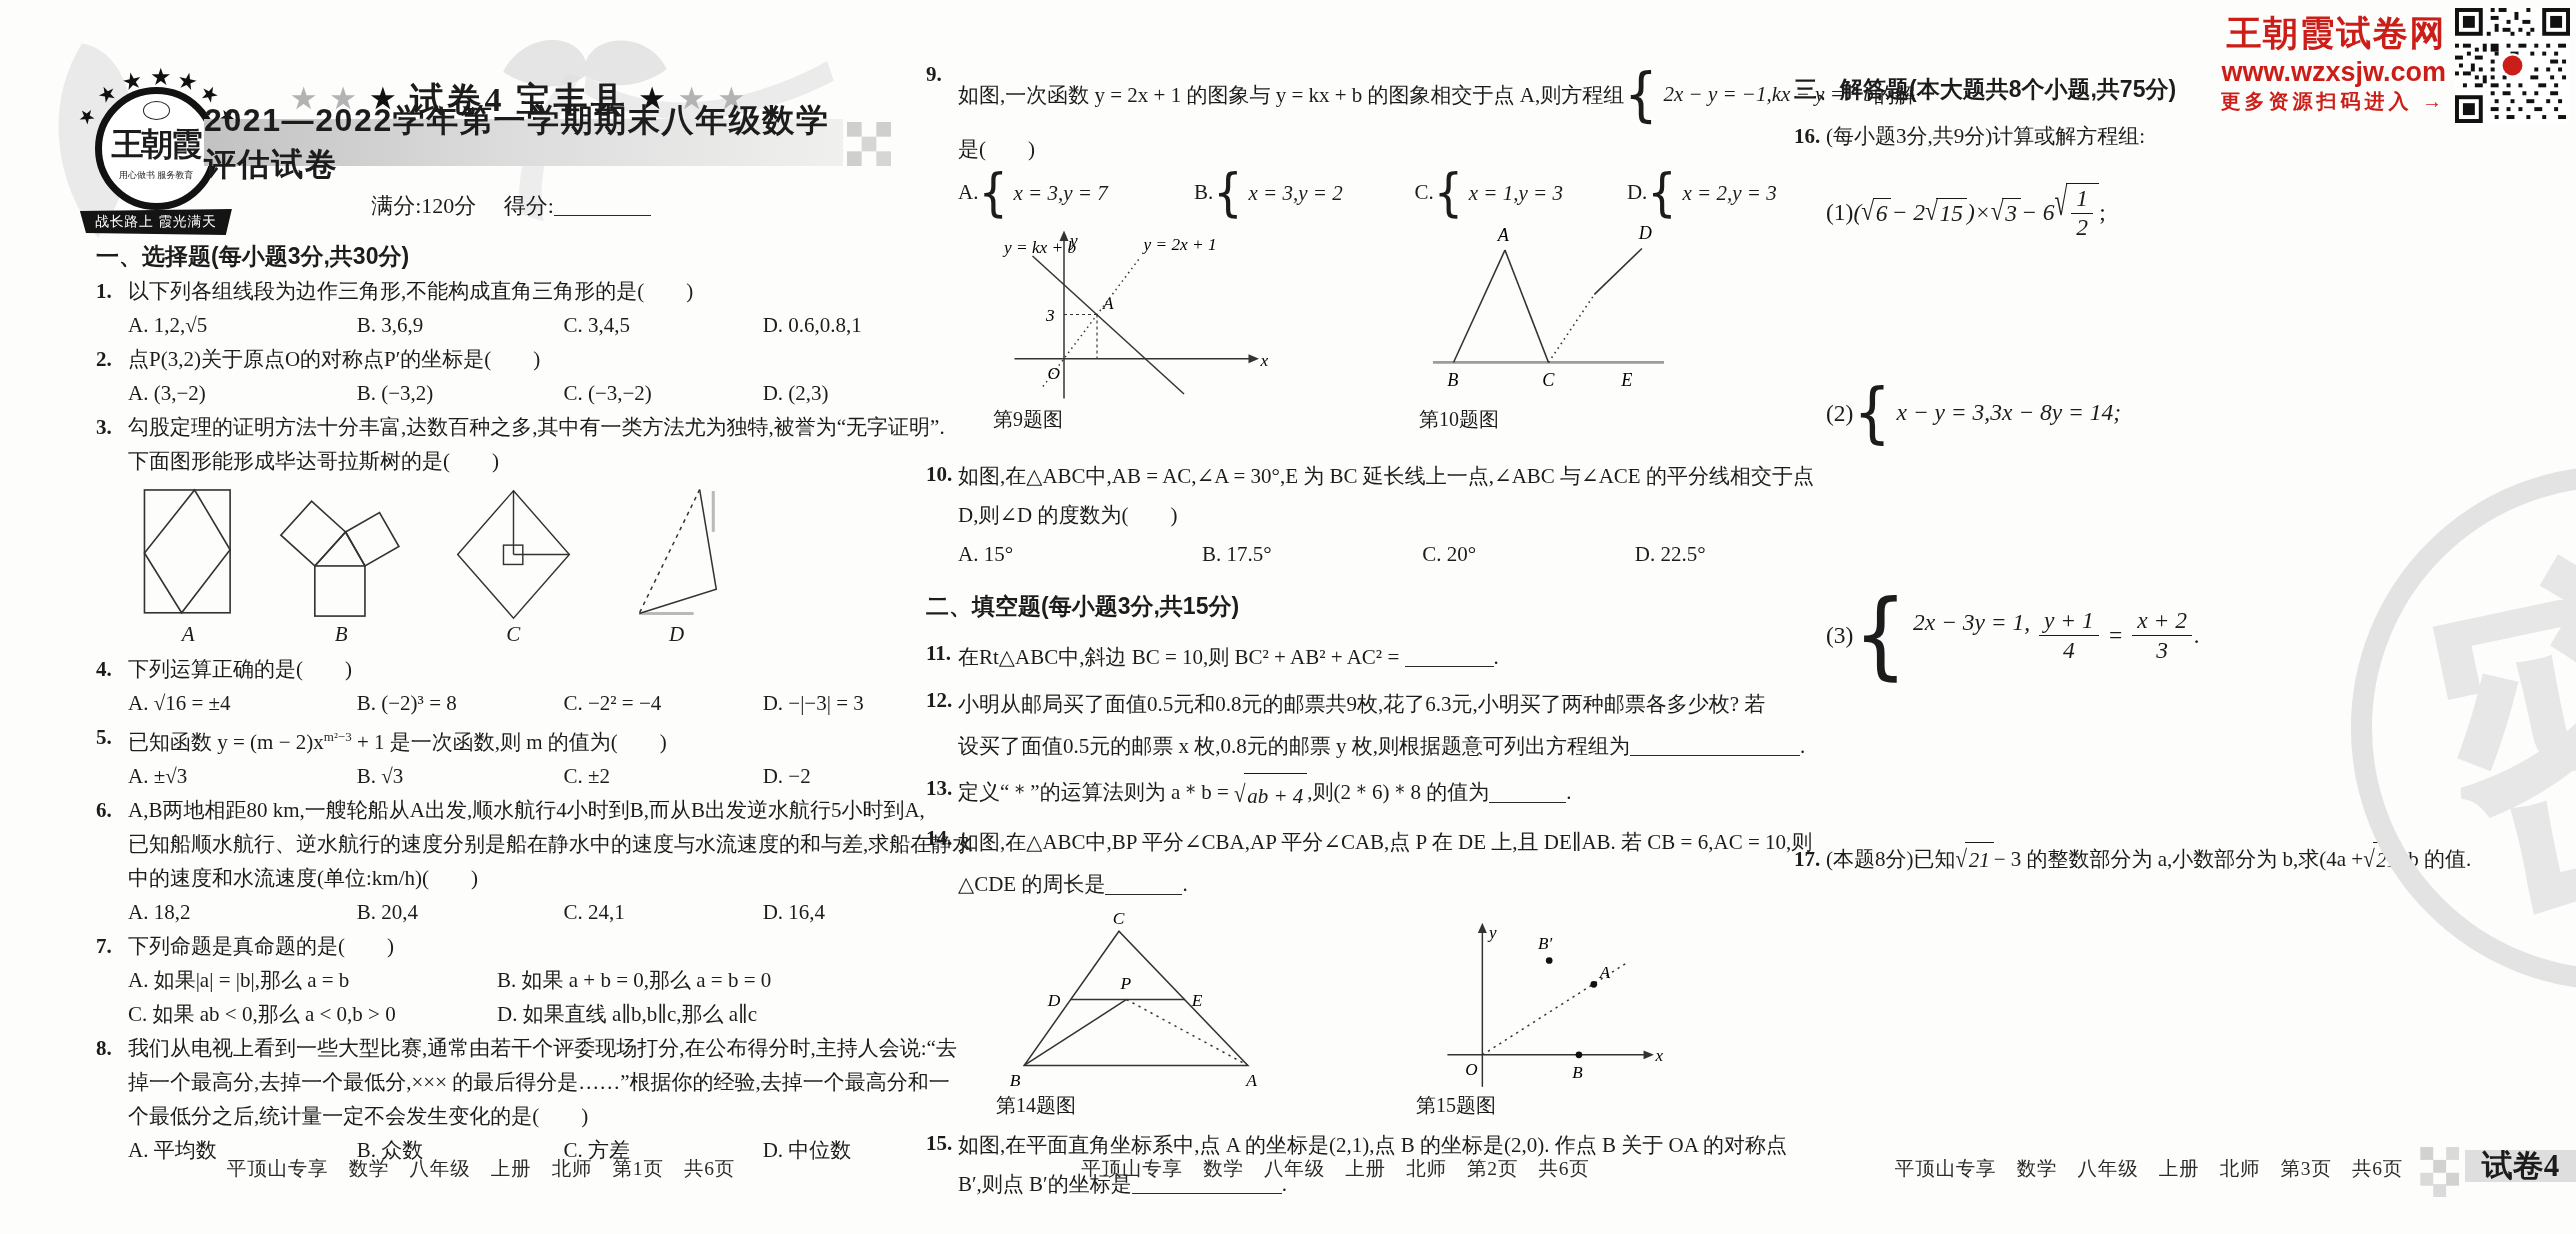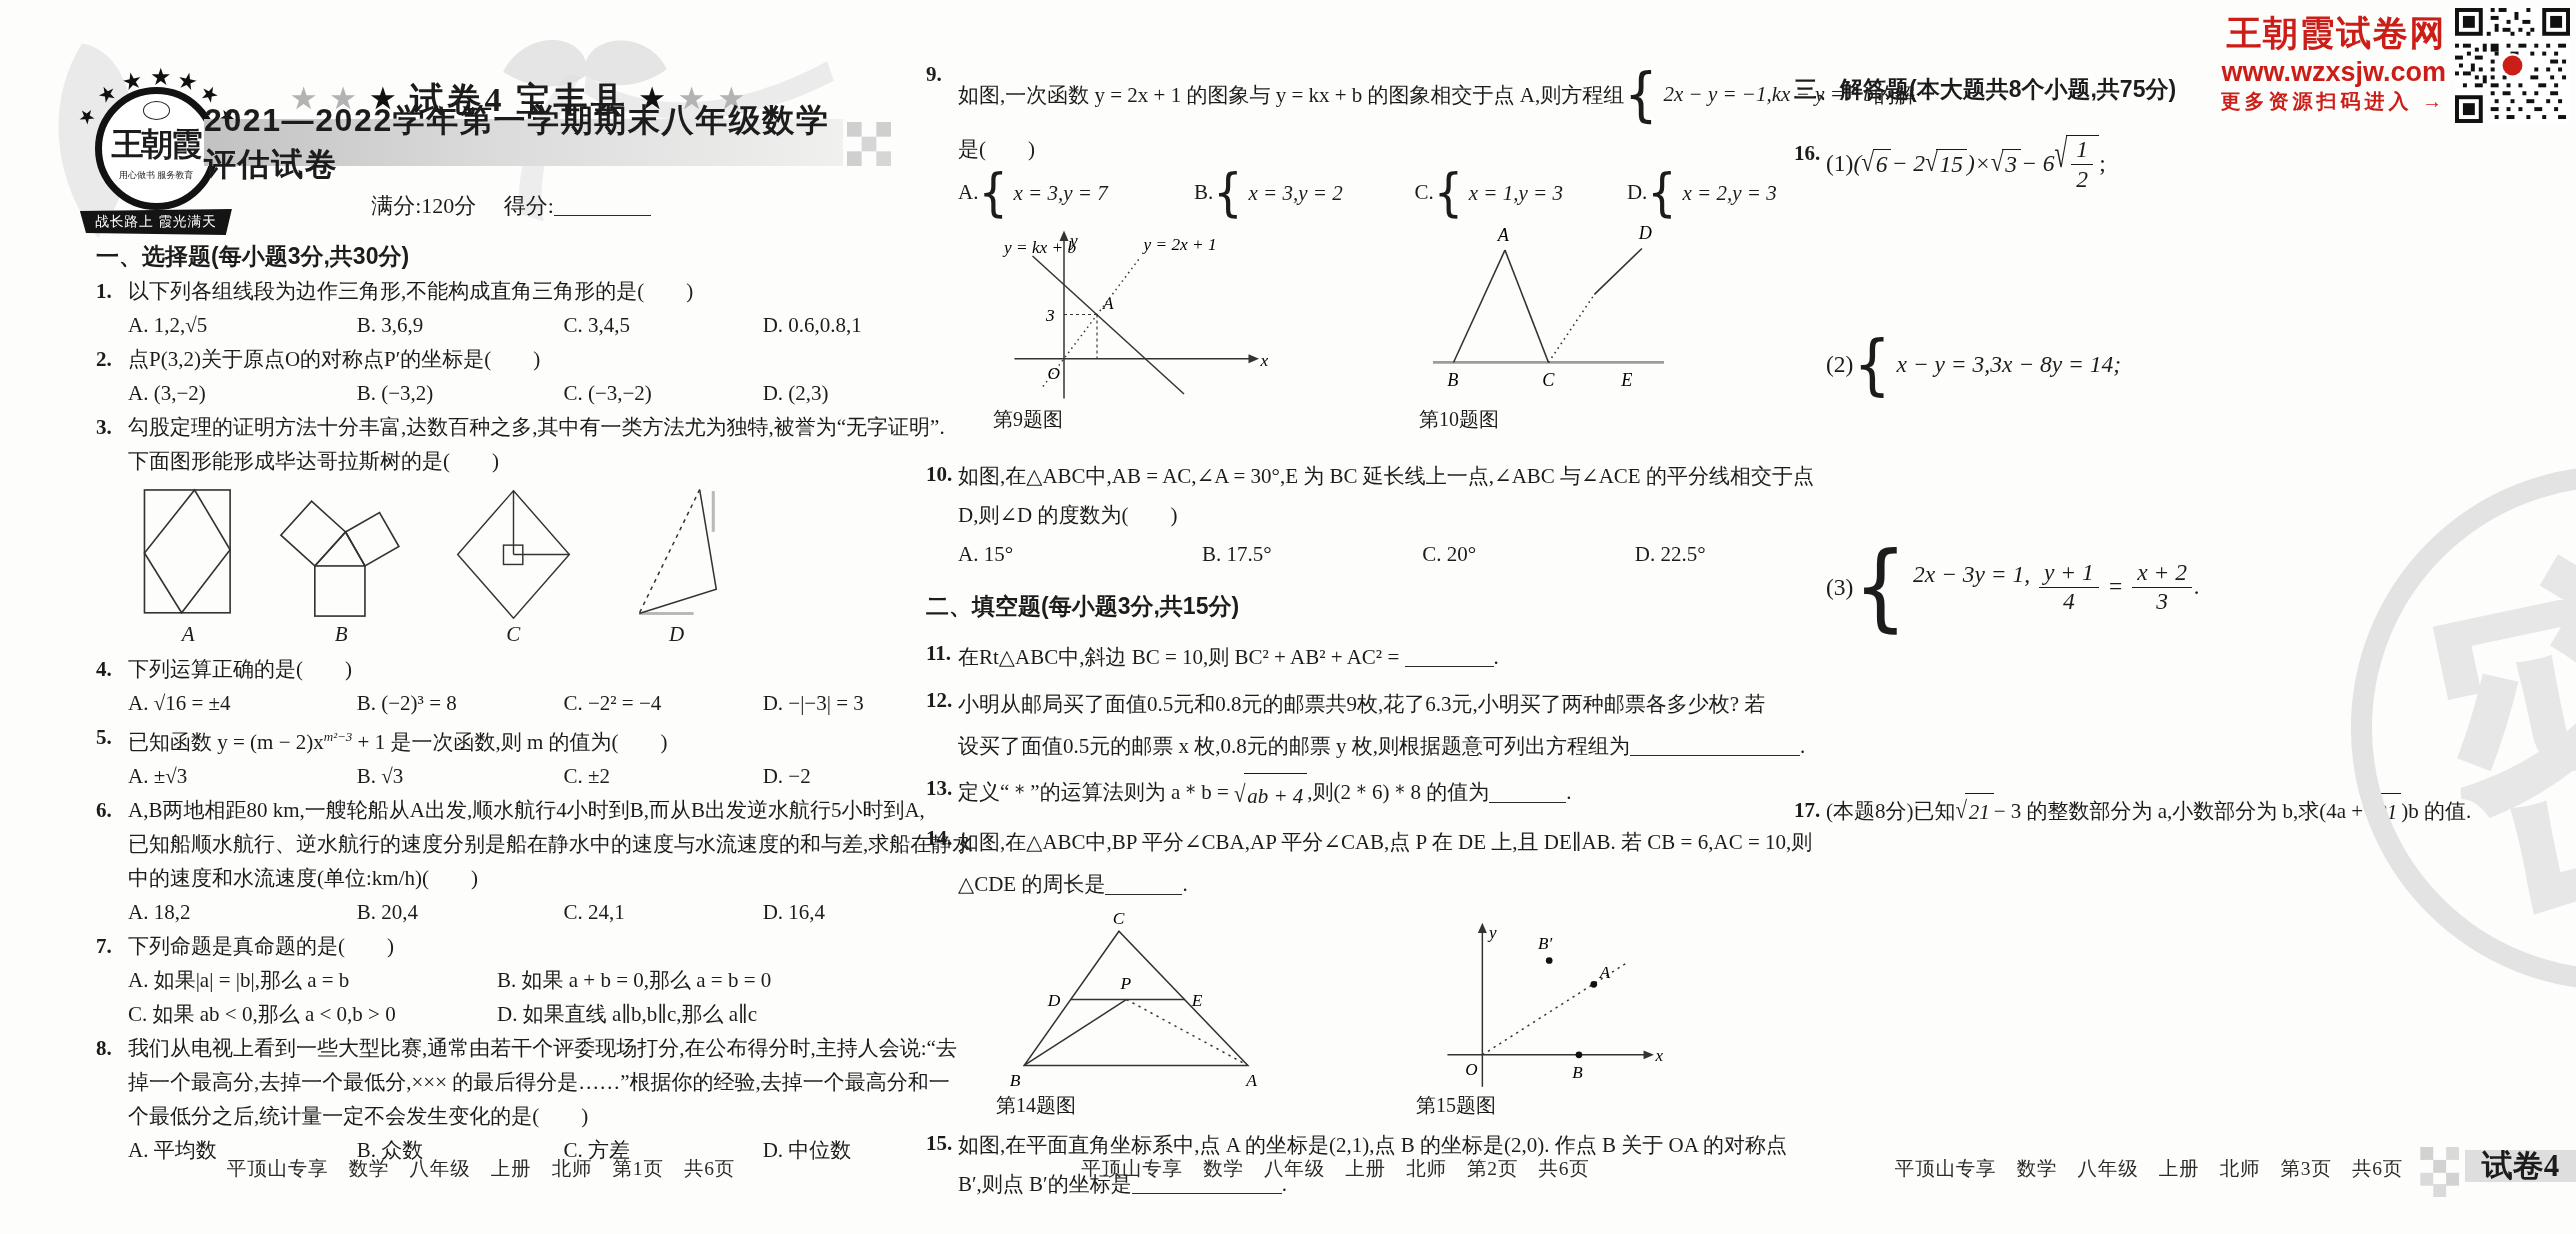--- a/index.html
+++ b/index.html
@@ -9,21 +9,21 @@
   .hsans{font-family:"Liberation Sans","DejaVu Sans",sans-serif}
   .line{white-space:nowrap;line-height:34px;font-size:21px}
   .q{position:relative;padding-left:32px}
   .qnum{position:absolute;left:0;top:0;font-weight:bold}
   .opts{display:flex;white-space:nowrap;line-height:34px;font-size:21px}
   .opts4>span:nth-child(1){width:31%}.opts4>span:nth-child(2){width:28%}
   .opts4>span:nth-child(3){width:27%}.opts4>span:nth-child(4){width:14%}
   .opts2>span{width:50%}
   .m{font-style:italic}
   .blank{display:inline-block;border-bottom:1.6px solid #2a2a2a;height:24px;vertical-align:-3.2px}
-  sup{font-size:0.62em;font-style:italic}
+  sup{font-size:0.62em;}
   
   .sq{display:inline-flex;align-items:flex-start;vertical-align:middle}
   .sq .sign{font-style:normal;transform:scaleY(1.15);margin-right:-1.6px}
   .sq .rc{border-top:1.6px solid #1a1a1a;padding:0.8px 4px 0 3.2px}
   
   .frac{display:inline-flex;flex-direction:column;text-align:center;vertical-align:middle;line-height:1.15;margin:0 2.4px}
   .frac .fn{border-bottom:1.6px solid #1a1a1a;padding:0 4.9px 0.8px}
   .frac .fd{padding-top:0.8px}
   
   .sys{display:inline-flex;align-items:center;vertical-align:middle}
@@ -554,20 +554,21 @@
       <div class="line" style="line-height:39px">如图,在平面直角坐标系中,点 A 的坐标是(2,1),点 B 的坐标是(2,0). 作点 B 关于 OA 的对称点</div>
       <div class="line" style="line-height:39px"><span>B′,则点 B′的坐标是</span><span class="blank" style="width:150px"></span><span>.</span></div>
     </div>
   </div>
 
   <div class="col col3">
     <div class="sectitle">三、解答题(本大题共8个小题,共75分)</div>
 
     <div class="q" style="margin-top:11.4px">
       <span class="qnum line" style="line-height:37px">16.</span>
+      <div class="line" style="line-height:37px">(每小题3分,共9分)计算或解方程组:</div>
 
       <div style="margin-top:27.6px;font-size:23.5px;display:flex;align-items:center;white-space:nowrap">
         <span>(1)</span>
         <span class="m">(</span>
         <span class="sq m">
             <span class="sign">√</span>
             <span class="rc">6</span>
           </span>
         <span class="m"> − 2</span>
         <span class="sq m">

